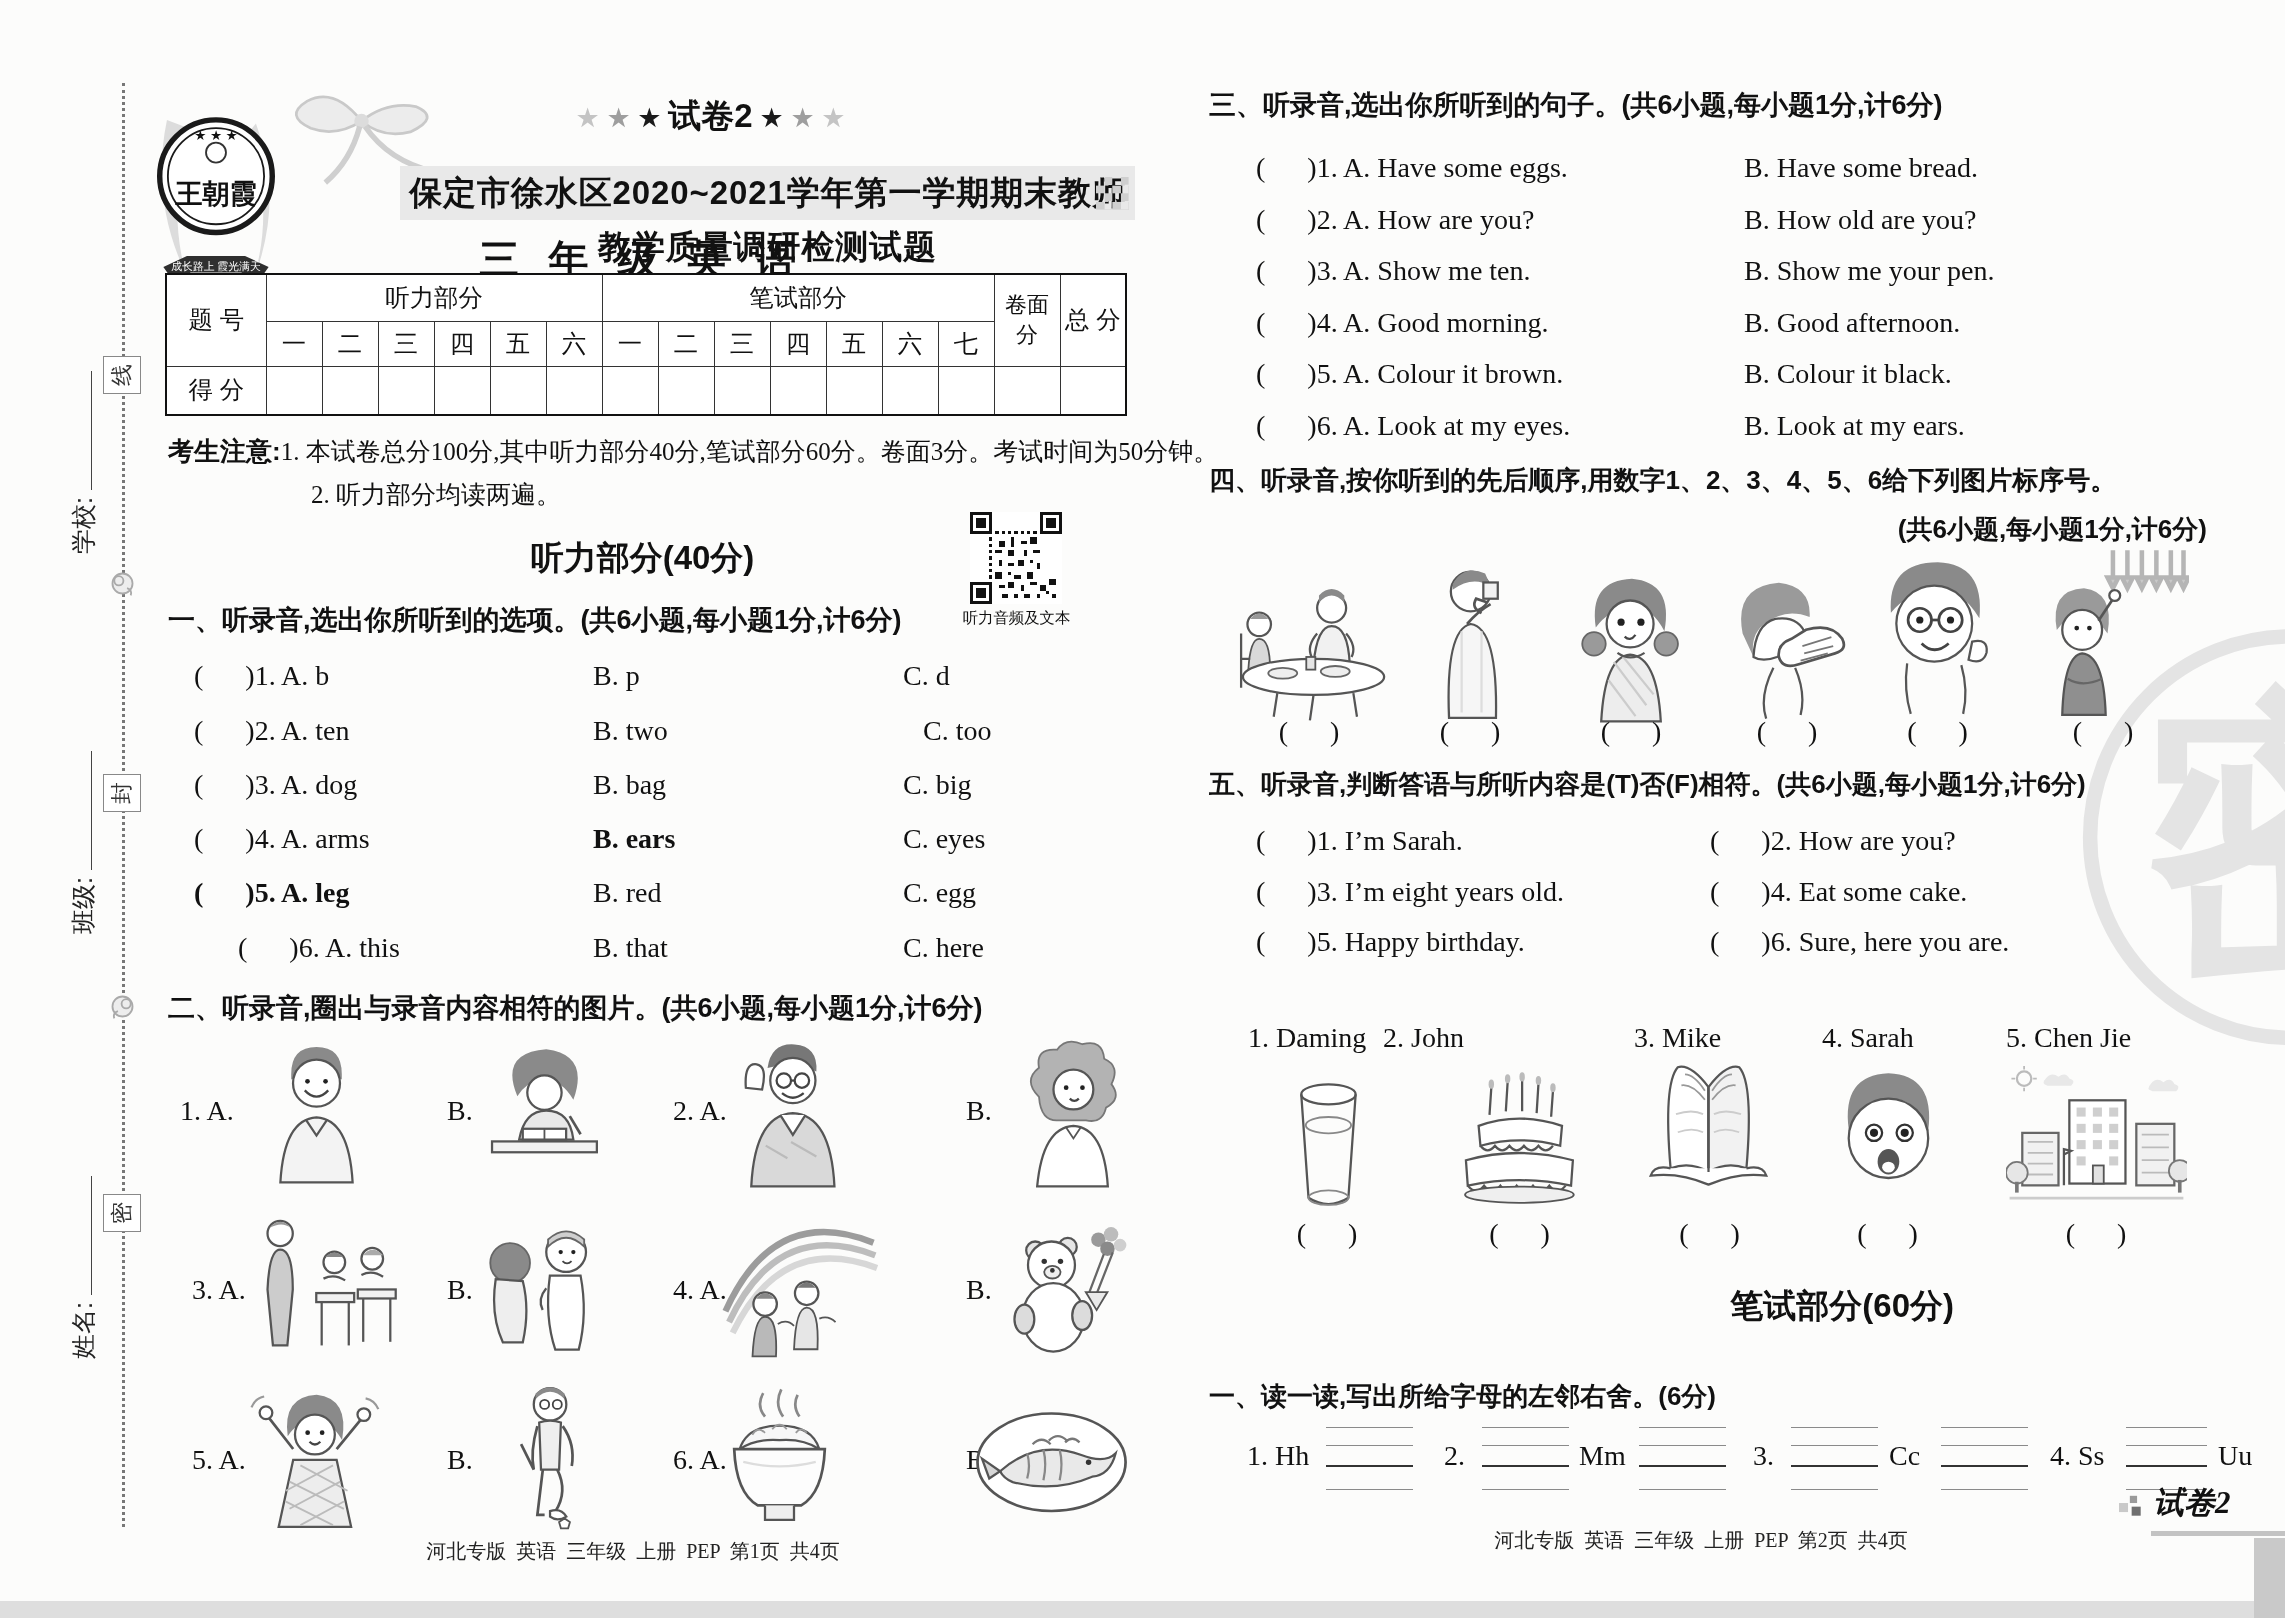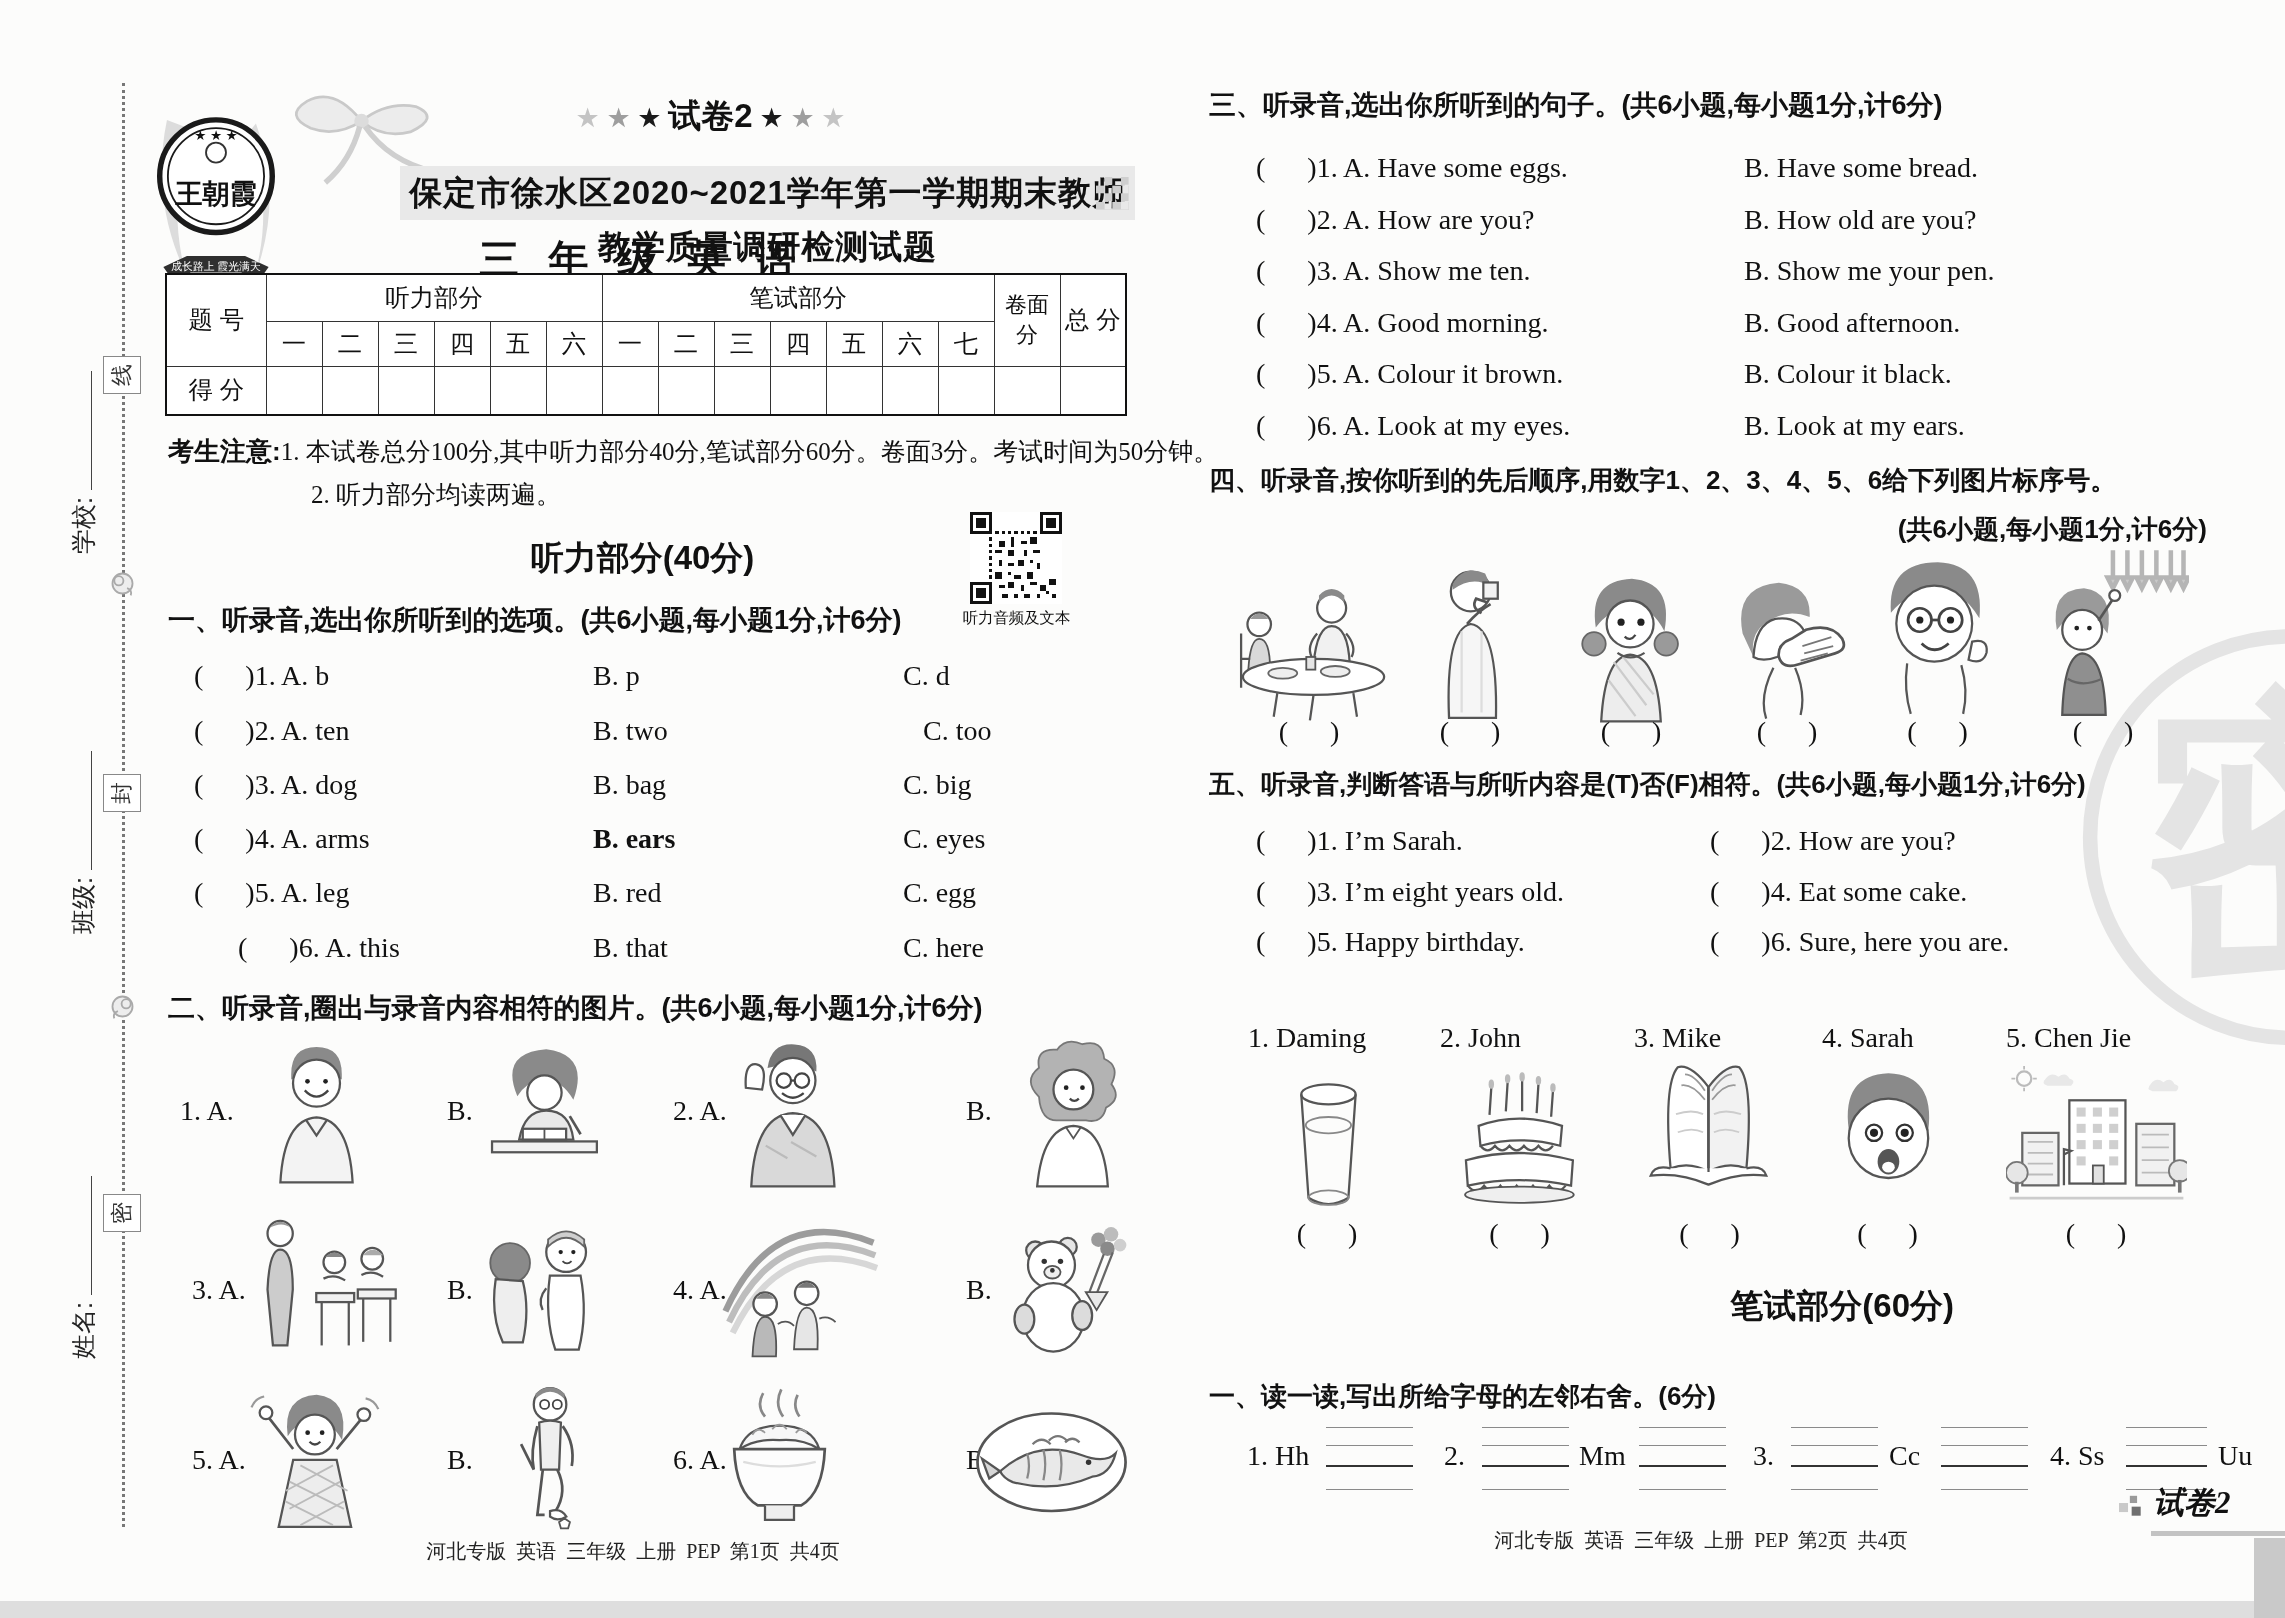--- a/index.html
+++ b/index.html
@@ -264,21 +264,21 @@
   <div class="opt" style="left:903px;top:715px;margin-left:20px;">C. too</div>
 
   <div class="opt pre" style="left:194px;top:769px;">(      )3. A. dog</div>
   <div class="opt" style="left:593px;top:769px;">B. bag</div>
   <div class="opt" style="left:903px;top:769px;">C. big</div>
 
   <div class="opt pre" style="left:194px;top:823px;">(      )4. A. arms</div>
   <div class="opt" style="left:593px;top:823px;font-weight:bold;">B. ears</div>
   <div class="opt" style="left:903px;top:823px;">C. eyes</div>
 
-  <div class="opt pre" style="left:194px;top:877px;">(      )5. A. leg</div>
+  <div class="opt pre" style="left:194px;top:877px;font-weight:bold;">(      )5. A. leg</div>
   <div class="opt" style="left:593px;top:877px;">B. red</div>
   <div class="opt" style="left:903px;top:877px;text-align:right;">C. egg</div>
 
   <div class="opt pre" style="left:194px;top:932px;margin-left:44px;">(      )6. A. this</div>
   <div class="opt" style="left:593px;top:932px;">B. that</div>
   <div class="opt" style="left:903px;top:932px;">C. here</div>
 
   <div class="qtitle" style="left:168px;top:990px;">二、听录音,圈出与录音内容相符的图片。(共6小题,每小题1分,计6分)</div>
 
   <div class="opt" style="left:180px;top:1095px;text-align:right;">1. A.</div>
@@ -571,21 +571,21 @@
 
   <div class="qtitle" style="left:1209px;top:767px;font-size:26px;">五、听录音,判断答语与所听内容是(T)否(F)相符。(共6小题,每小题1分,计6分)</div>
   <div class="opt pre" style="left:1256px;top:825px;">(      )1. I’m Sarah.</div>
   <div class="opt pre" style="left:1710px;top:825px;">(      )2. How are you?</div>
   <div class="opt pre" style="left:1256px;top:876px;">(      )3. I’m eight years old.</div>
   <div class="opt pre" style="left:1710px;top:876px;">(      )4. Eat some cake.</div>
   <div class="opt pre" style="left:1256px;top:926px;">(      )5. Happy birthday.</div>
   <div class="opt pre" style="left:1710px;top:926px;">(      )6. Sure, here you are.</div>
 
   <div class="opt" style="left:1248px;top:1022px;">1. Daming</div>
-  <div class="opt" style="left:1440px;top:1022px;">2. John</div>
+  <div class="opt" style="left:1383px;top:1022px;">2. John</div>
   <div class="opt" style="left:1634px;top:1022px;">3. Mike</div>
   <div class="opt" style="left:1822px;top:1022px;">4. Sarah</div>
   <div class="opt" style="left:2006px;top:1022px;">5. Chen Jie</div>
 
   <div class="pic" style="left:1294px;top:1078px;width:68px;height:136px;">
     <svg viewBox="0 0 75 150">
       <ellipse cx="38" cy="18" rx="30" ry="11" fill="#fff" stroke="#555" stroke-width="2.5"></ellipse>
       <path d="M8 18 L16 132 Q38 146 60 132 L68 18" fill="none" stroke="#555" stroke-width="2.5"></path>
       <ellipse cx="38" cy="52" rx="25" ry="9" fill="none" stroke="#888" stroke-width="2"></ellipse>
       <ellipse cx="38" cy="132" rx="22" ry="8" fill="none" stroke="#888" stroke-width="2"></ellipse>

